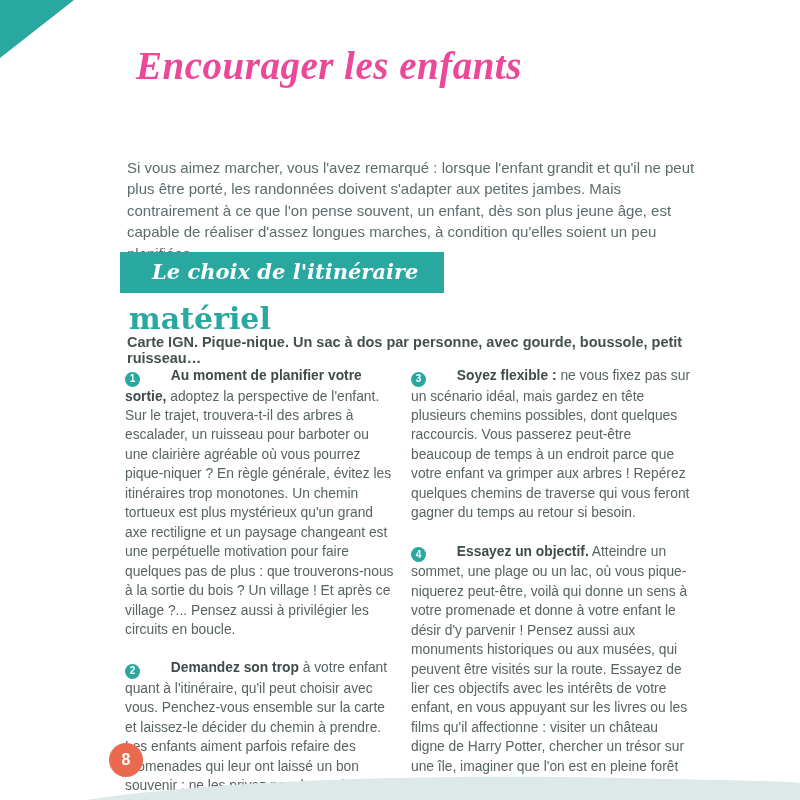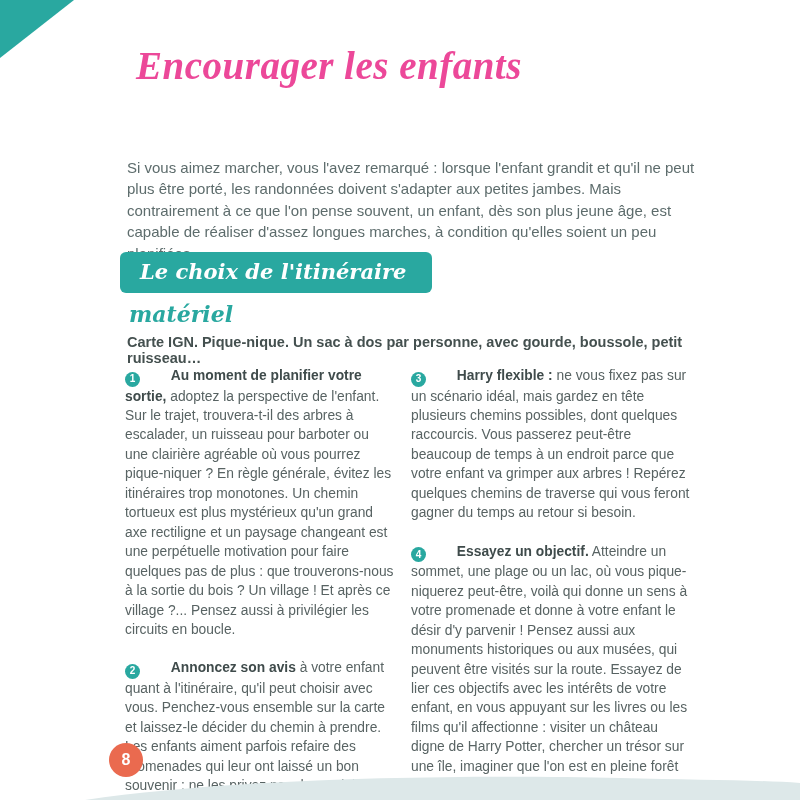--- a/index.html
+++ b/index.html
@@ -46,32 +46,30 @@
 
   .section-banner {
     position: absolute;
     left: 120px; top: 252px;
     background: #29a8a0;
     color: #ffffff;
     font-family: "DejaVu Serif", serif;
     font-style: italic;
     font-weight: bold;
     font-size: 21px;
-    padding: 7px 26px 9px 20px;
-    border-radius: 6px;
+    padding: 7px 26px 9px 32px;
   }
 
   .subheading {
     position: absolute;
     left: 129px; top: 301px;
     color: #29a8a0;
     font-family: "DejaVu Serif", serif;
-    font-style: italic;
     font-weight: bold;
-    font-size: 22px;
+    font-size: 30px;
   }
 
   .materials {
     position: absolute;
     left: 127px; top: 334px;
     width: 585px;
     font-size: 14.5px;
     font-weight: bold;
     color: #44504f;
   }
@@ -153,31 +151,31 @@
     <div class="col-left">
 
       <p class="item">
         <span class="num-badge">1</span>
         <b>Au moment de planifier votre sortie,</b>
         <span>adoptez la perspective de l'enfant. Sur le trajet, trouvera-t-il des arbres à escalader, un ruisseau pour barboter ou une clairière agréable où vous pourrez pique-niquer ? En règle générale, évitez les itinéraires trop monotones. Un chemin tortueux est plus mystérieux qu'un grand axe rectiligne et un paysage changeant est une perpétuelle motivation pour faire quelques pas de plus : que trouverons-nous à la sortie du bois ? Un village ! Et après ce village ?... Pensez aussi à privilégier les circuits en boucle.</span>
       </p>
 
       <p class="item">
         <span class="num-badge">2</span>
-        <b>Annoncez son avis</b>
+        <b>Demandez son trop</b>
         <span>à votre enfant quant à l'itinéraire, qu'il peut choisir avec vous. Penchez-vous ensemble sur la carte et laissez-le décider du chemin à prendre. Les enfants aiment parfois refaire des promenades qui leur ont laissé un bon souvenir : ne les privez pas de ce plaisir !</span>
       </p>
 
     </div>
 
     <div class="col-right">
 
       <p class="item">
         <span class="num-badge">3</span>
-        <b>Harry flexible :</b>
+        <b>Soyez flexible :</b>
         <span>ne vous fixez pas sur un scénario idéal, mais gardez en tête plusieurs chemins possibles, dont quelques raccourcis. Vous passerez peut-être beaucoup de temps à un endroit parce que votre enfant va grimper aux arbres ! Repérez quelques chemins de traverse qui vous feront gagner du temps au retour si besoin.</span>
       </p>
 
       <p class="item">
         <span class="num-badge">4</span>
         <b>Essayez un objectif.</b>
         <span>Atteindre un sommet, une plage ou un lac, où vous pique-niquerez peut-être, voilà qui donne un sens à votre promenade et donne à votre enfant le désir d'y parvenir ! Pensez aussi aux monuments historiques ou aux musées, qui peuvent être visités sur la route. Essayez de lier ces objectifs avec les intérêts de votre enfant, en vous appuyant sur les livres ou les films qu'il affectionne : visiter un château digne de Harry Potter, chercher un trésor sur une île, imaginer que l'on est en pleine forêt amazonienne dans ce petit bois à deux kilomètres de chez soi...</span>
       </p>
 
     </div>

